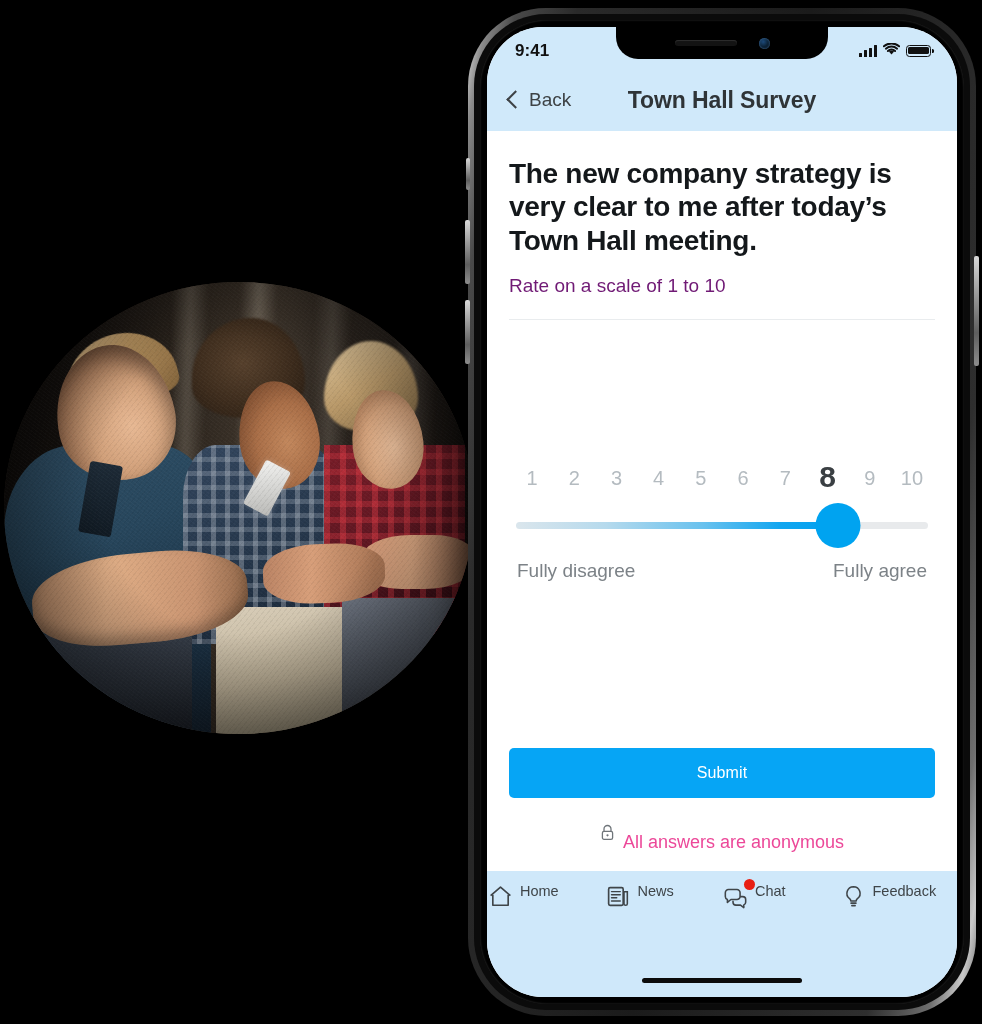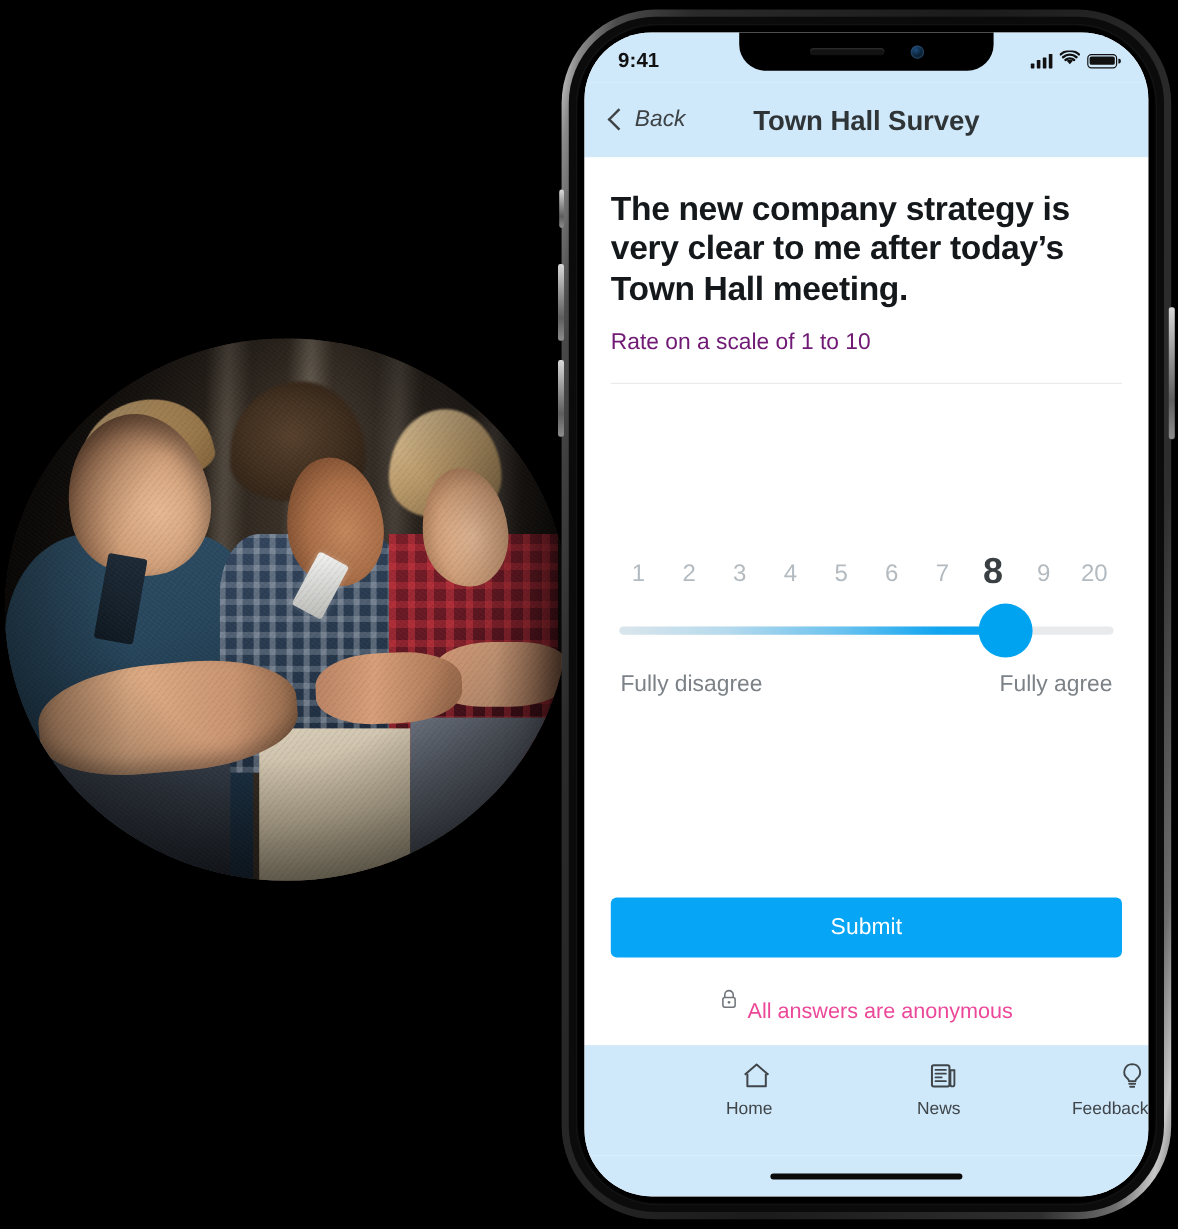--- a/index.html
+++ b/index.html
@@ -293,21 +293,21 @@
     cursor: pointer;
   }
   .chev {
     width: 11px; height: 11px;
     border-left: 2.2px solid #3d4245;
     border-bottom: 2.2px solid #3d4245;
     transform: rotate(45deg);
     margin-bottom: 1px;
   }
   .back-label {
-    font-size: 19px; color: #3d4245; font-style: italic;
+    font-size: 19px; color: #3d4245;
   }
   .nav-title {
     position: absolute; left: 0; right: 0; text-align: center;
     font-size: 23px; font-weight: bold; color: #2f3437;
     pointer-events: none;
     letter-spacing: -.1px;
   }
 
   
   .content {
@@ -398,21 +398,21 @@
   
   .submit-area { flex: 0 0 auto; padding-bottom: 18px; }
   .submit-btn {
     display: block;
     width: 100%;
     height: 50px;
     background: #06a5f5;
     border: none;
     border-radius: 5px;
     color: #fff;
-    font-size: 19px;
+    font-size: 16px;
     font-family: inherit;
     cursor: pointer;
     letter-spacing: .1px;
   }
   .anon-row {
     display: flex; align-items: center; justify-content: center;
     gap: 8px; margin-top: 18px;
   }
   .lock-icon { display: block; }
   .anon-text { font-size: 18px; color: #ec4899; margin-top: 16px; }
@@ -422,21 +422,21 @@
     flex: 0 0 auto;
     height: 92px;
     background: #cfe8fa;
     display: flex;
     align-items: flex-start;
     padding-top: 12px;
     box-sizing: border-box;
   }
   .tab {
     flex: 1 1 0;
-    display: flex; flex-direction: column; align-items: flex-end; gap: 6px;
+    display: flex; flex-direction: row; align-items: flex-start; gap: 6px;
     cursor: pointer;
     position: relative;
   }
   .tab-ico { width: 27px; height: 27px; position: relative; display: block; }
   .tab-label { font-size: 14.5px; color: #3f4549; }
   .badge {
     position: absolute;
     right: -6px; top: -4px;
     width: 11px; height: 11px;
     border-radius: 50%;
@@ -535,21 +535,21 @@
         <div class="scale-row" id="scale-row">
             <div class="scale-num">1</div>
             <div class="scale-num">2</div>
             <div class="scale-num">3</div>
             <div class="scale-num">4</div>
             <div class="scale-num">5</div>
             <div class="scale-num">6</div>
             <div class="scale-num">7</div>
             <div class="scale-num active">8</div>
             <div class="scale-num">9</div>
-            <div class="scale-num">20</div>
+            <div class="scale-num">10</div>
           </div>
         <div class="track-wrap">
           <div class="track-bg"></div>
           <div class="track-fill" id="track-fill" style="width: calc(77.7778% - 3px);"></div>
           <div class="thumb" id="thumb" style="left: 77.7778%;"></div>
         </div>
         <div class="anchor-row">
           <span class="anchor">Fully disagree</span>
           <span class="anchor">Fully agree</span>
         </div>
@@ -583,20 +583,27 @@
         <div class="tab">
           <span class="tab-ico"><svg width="27" height="27" viewBox="0 0 26 26">
               <rect x="3.5" y="4.5" width="14" height="17" rx="1.4" stroke="#3f4549" stroke-width="1.6" fill="none"></rect>
               <path d="M17.5 8.5 h4 v11.4 a1.6 1.6 0 0 1-3.2 0 V8.5" stroke="#3f4549" stroke-width="1.5" fill="none"></path>
               <path d="M6.3 8.3 h8.4 M6.3 11.3 h8.4 M6.3 14.3 h5 M6.3 17.3 h8.4" stroke="#3f4549" stroke-width="1.4" stroke-linecap="round"></path>
             </svg></span>
           <span class="tab-label">News</span>
         </div>
         <div class="tab">
           <span class="tab-ico"><svg width="27" height="27" viewBox="0 0 26 26">
+              <path d="M3.2 9.3 a3 3 0 0 1 3-3 h8.2 a3 3 0 0 1 3 3 v3.6 a3 3 0 0 1-3 3 H8.6 L5.2 18.7 v-2.8 a3 3 0 0 1-2-2.9 Z" stroke="#3f4549" stroke-width="1.5" fill="none" stroke-linejoin="round"></path>
+              <path d="M10.6 17.2 v1.3 a2.8 2.8 0 0 0 2.8 2.8 h4.4 l3.2 2.4 v-2.6 a2.8 2.8 0 0 0 1.8-2.6 v-2.6 a2.8 2.8 0 0 0-2.8-2.8 h-2.6" stroke="#3f4549" stroke-width="1.5" fill="none" stroke-linejoin="round"></path>
+            </svg><span class="badge"></span></span>
+          <span class="tab-label">Chat</span>
+        </div>
+        <div class="tab">
+          <span class="tab-ico"><svg width="27" height="27" viewBox="0 0 26 26">
               <path d="M13 3.6 a6.4 6.4 0 0 1 3.8 11.5 c-.8.6-1.2 1.3-1.2 2.2 h-5.2 c0-.9-.4-1.6-1.2-2.2 A6.4 6.4 0 0 1 13 3.6 Z" stroke="#3f4549" stroke-width="1.5" fill="none" stroke-linejoin="round"></path>
               <path d="M10.6 19.4 h4.8 M11.4 21.8 h3.2" stroke="#3f4549" stroke-width="1.5" stroke-linecap="round"></path>
             </svg></span>
           <span class="tab-label">Feedback</span>
         </div>
       </div>
     <div class="home-indicator-area">
       <div class="home-indicator"></div>
     </div>
   </div>

